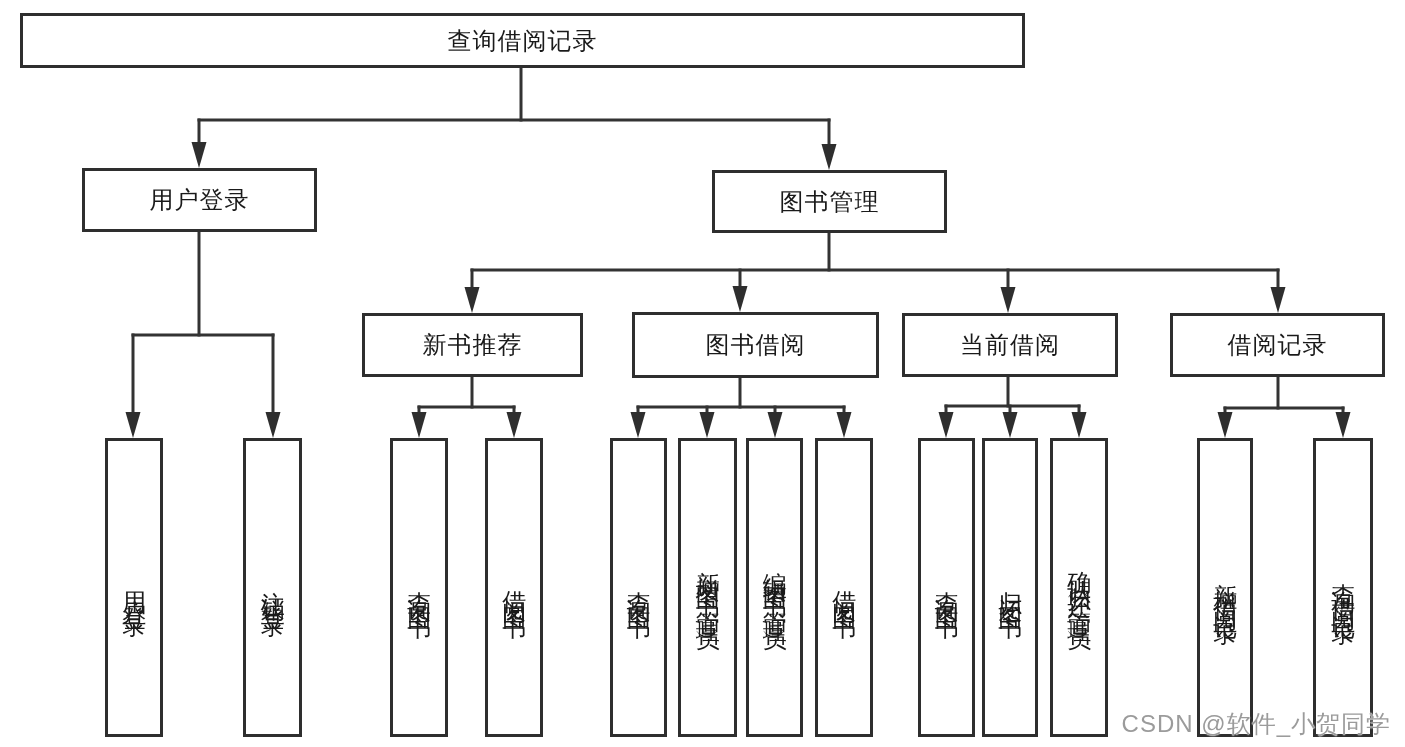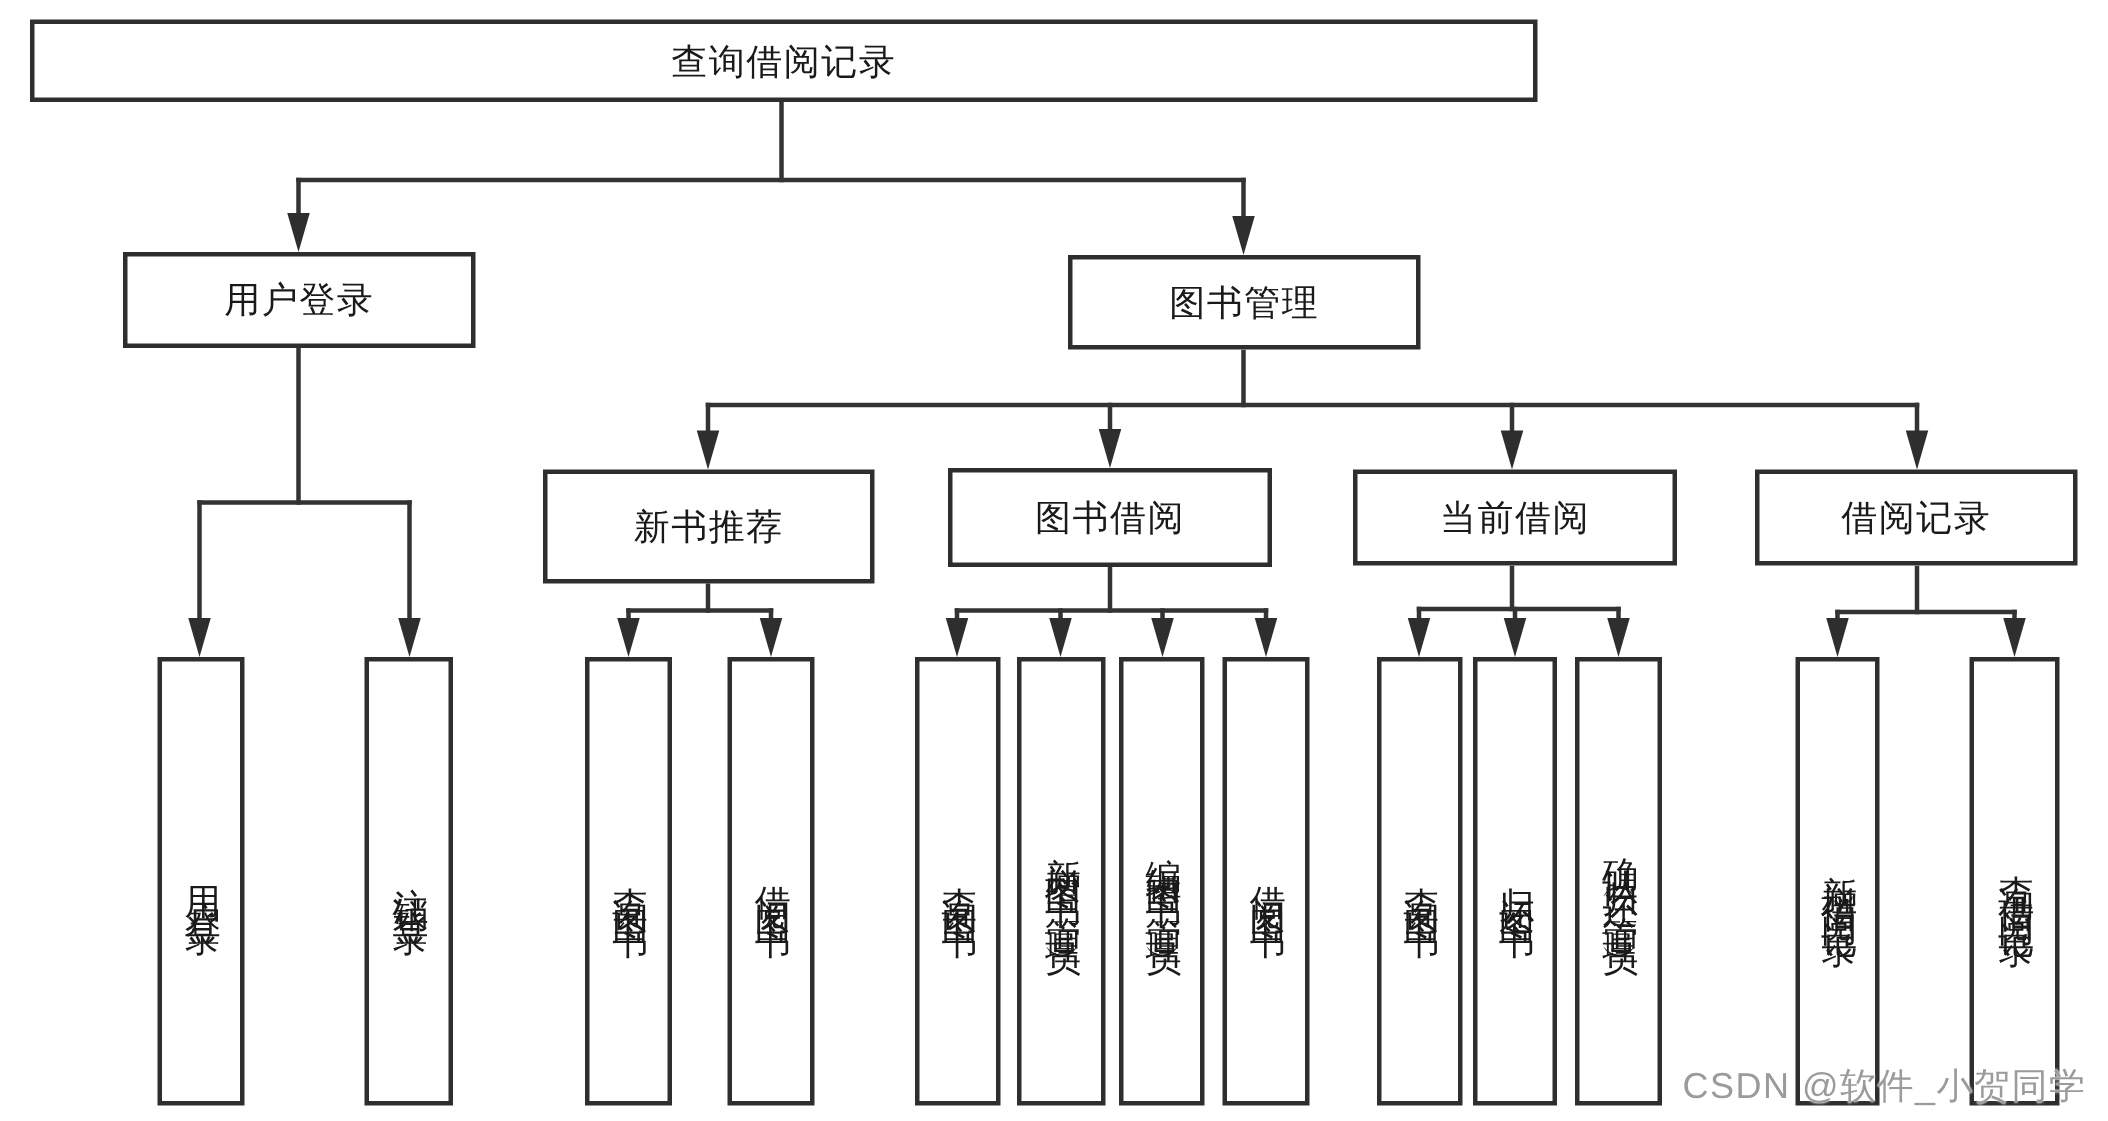--- a/index.html
+++ b/index.html
@@ -126,24 +126,24 @@
     <span>查询借阅记录</span>
   </div>
 
   <div class="node h" style="left:82px; top:168px; width:235px; height:64px;">
     <span>用户登录</span>
   </div>
   <div class="node h" style="left:712px; top:170px; width:235px; height:63px;">
     <span>图书管理</span>
   </div>
 
-  <div class="node h" style="left:362px; top:313px; width:221px; height:76px;">
+  <div class="node h" style="left:362px; top:313px; width:221px; height:64px;">
     <span>新书推荐</span>
   </div>
-  <div class="node h" style="left:632px; top:312px; width:216px; height:66px;">
+  <div class="node h" style="left:632px; top:312px; width:247px; height:66px;">
     <span>图书借阅</span>
   </div>
   <div class="node h" style="left:902px; top:313px; width:216px; height:64px;text-align:center;">
     <span>当前借阅</span>
   </div>
   <div class="node h" style="left:1170px; top:313px; width:215px; height:64px;">
     <span>借阅记录</span>
   </div>
 
   <div class="node leaf" style="left:105px; top:438px; width:58px; height:299px;">

